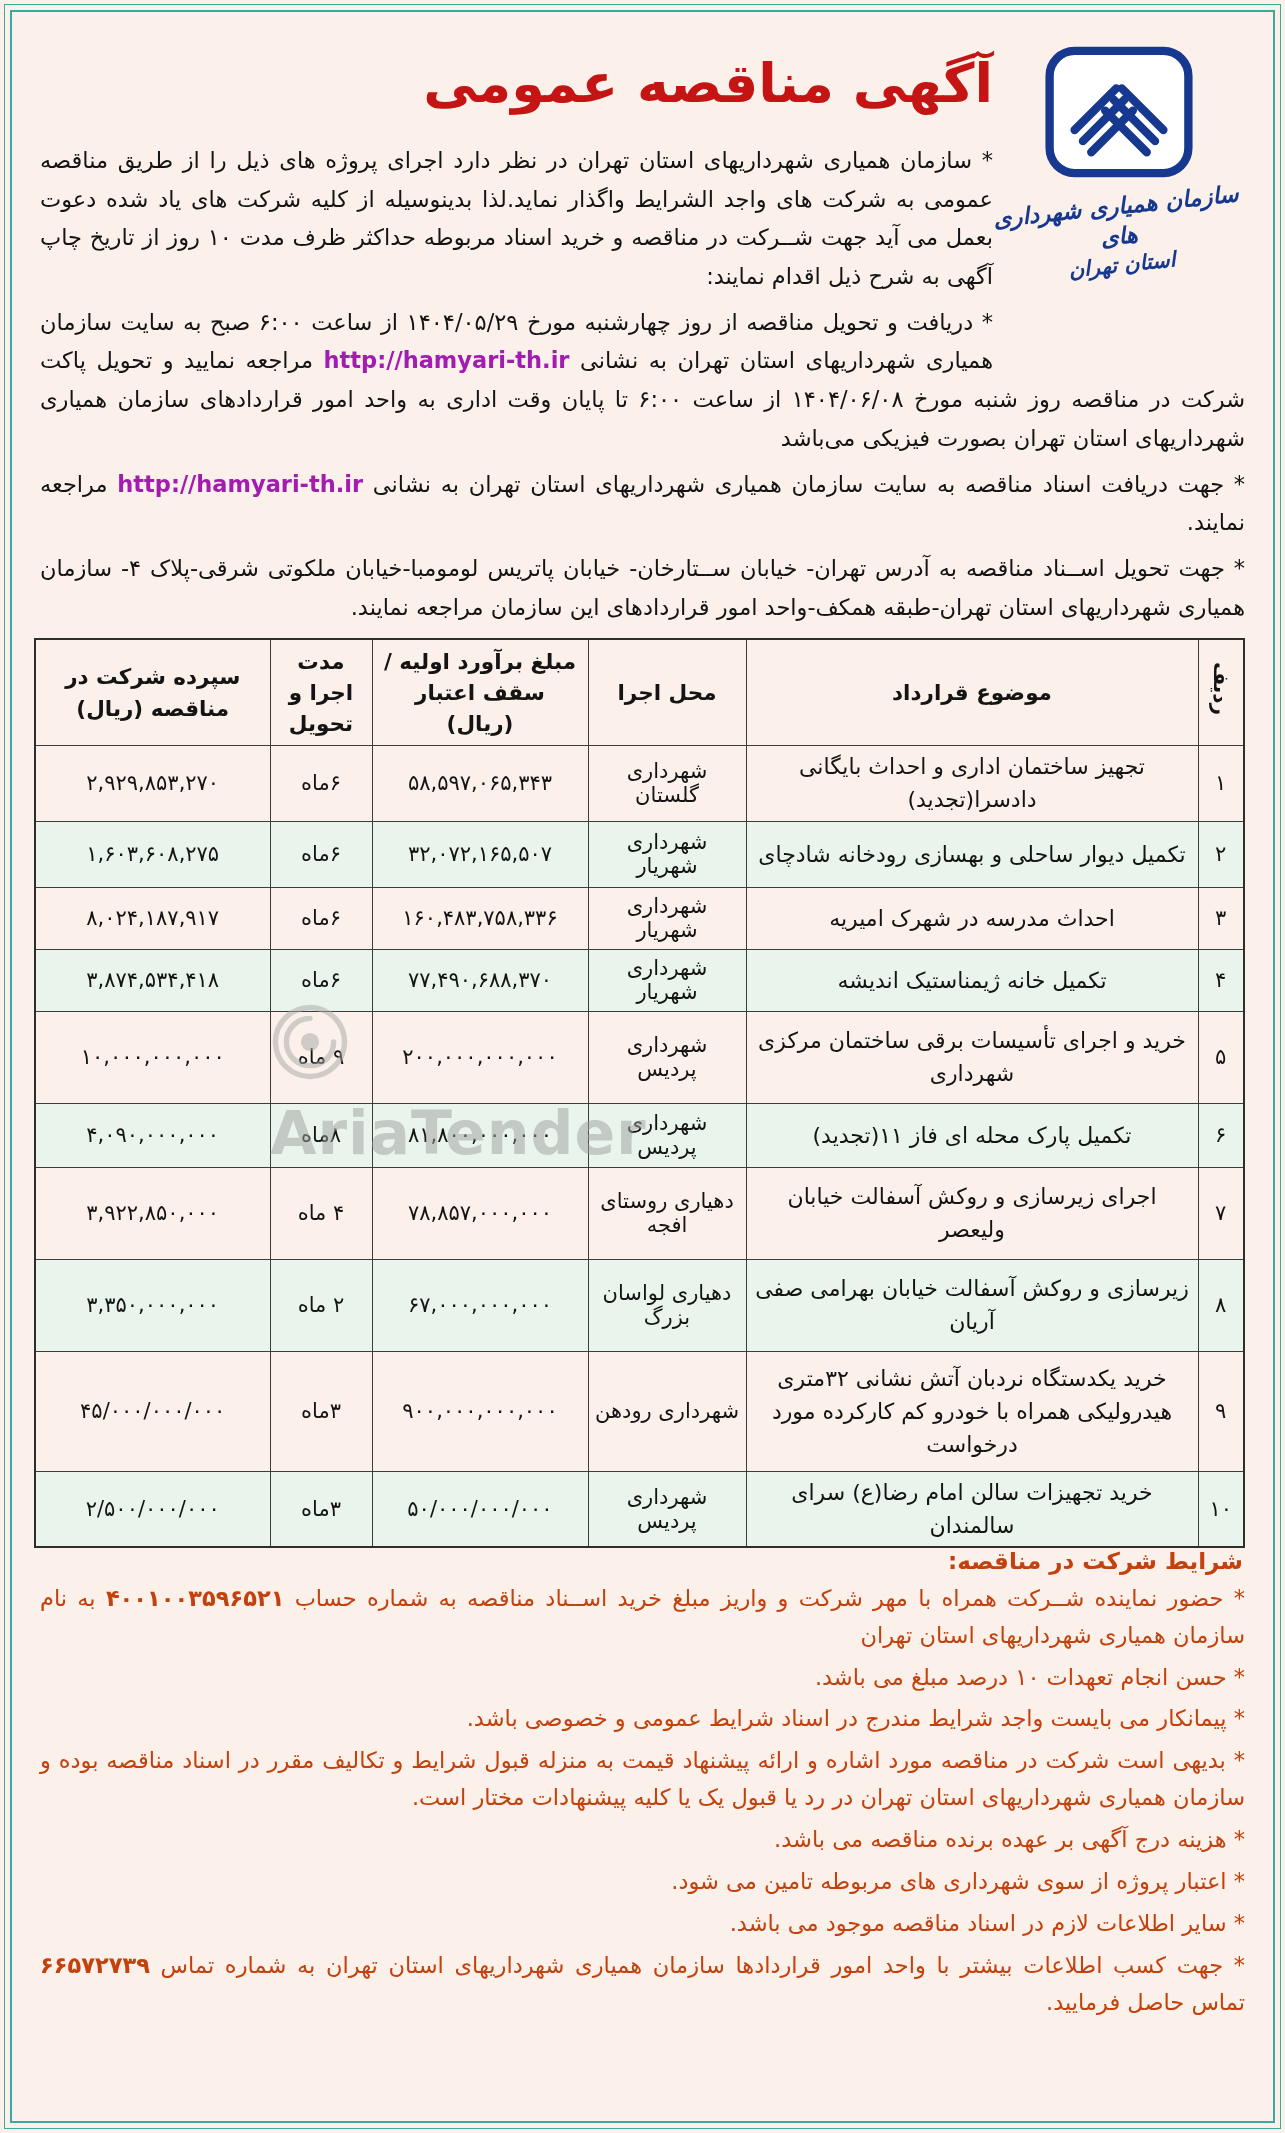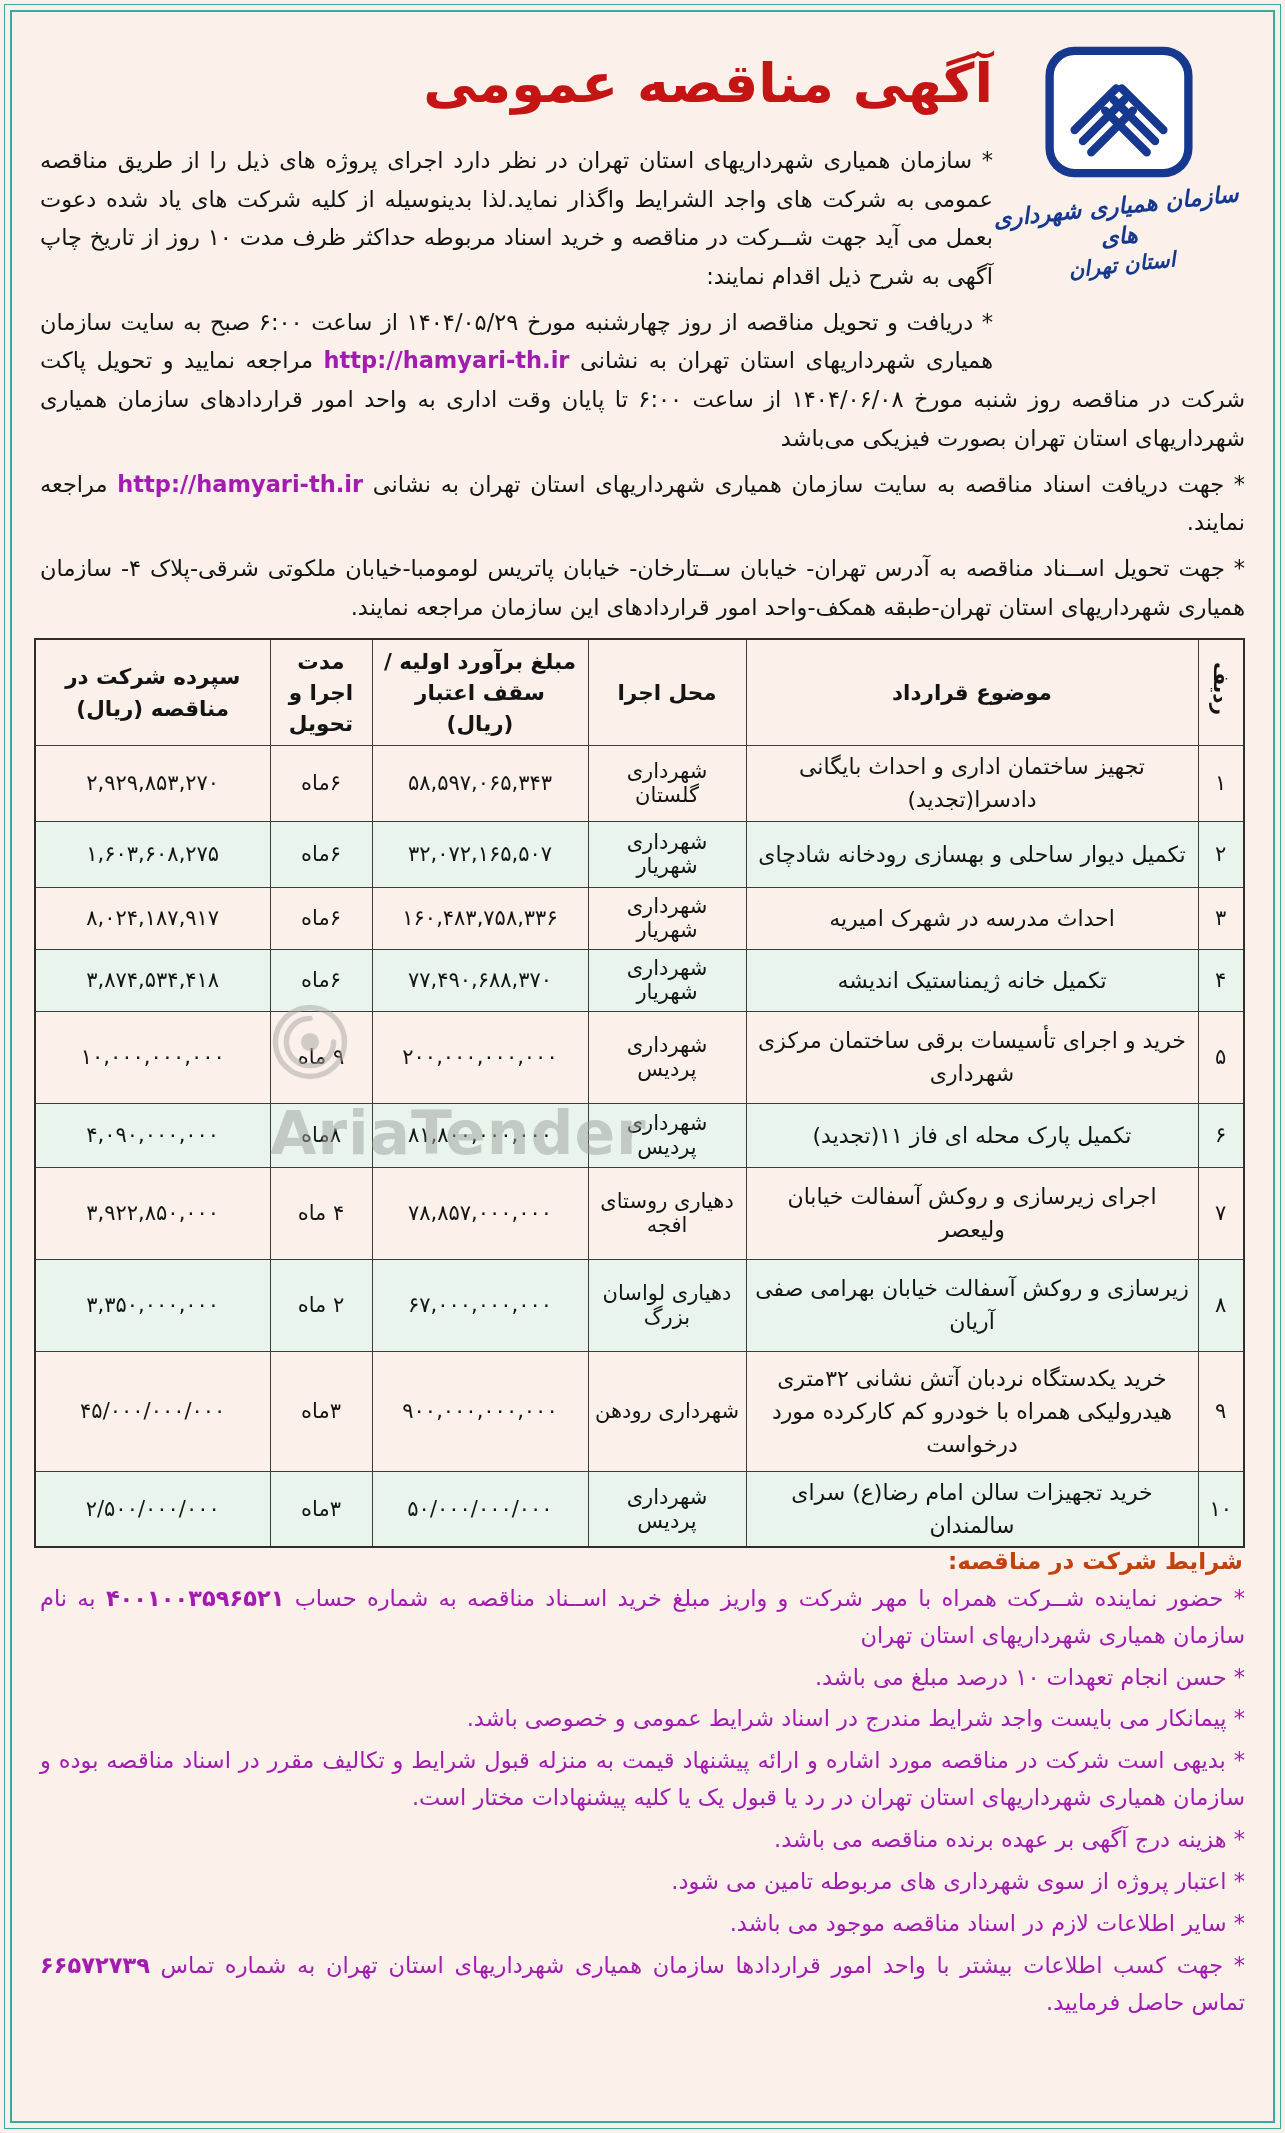--- a/index.html
+++ b/index.html
@@ -21,21 +21,21 @@
   .link { color:#a21caf; font-weight:bold; }
 
   table.tender { width:100%; border-collapse:collapse; table-layout:fixed; margin-top:12px; border:2px solid #2e2e2e; }
   .tender th, .tender td { border:1px solid #3c3c3c; text-align:center; vertical-align:middle; padding:4px 6px; font-size:21px; color:#141414; overflow:hidden; }
   .tender thead th { font-weight:bold; height:106px; font-size:21.5px; line-height:1.45; }
   .tender tbody tr:nth-child(even) { background:#e8f4ec; }
   .tender td.subject { font-size:22px; line-height:1.5; }
   .vtext { writing-mode:vertical-rl; display:inline-block; font-size:20px; }
 
   .cond-heading { font-size:23px; font-weight:bold; color:#c2410c; margin:0 2px 6px 0;text-align:right; }
-  .cond { font-size:22.5px; line-height:1.64; text-align:justify; color:#a21caf; margin-bottom:5px; }
+  .cond { font-size:22.5px; line-height:1.64; text-align:justify; color:#c2410c; margin-bottom:5px; }
   .num-b { font-weight:bold; }
 
   .watermark { position:absolute; top:1002px; left:270px; width:520px; opacity:.5; pointer-events:none; text-align:center; direction:ltr; z-index:5; }
   .wm-row { display:flex; align-items:flex-start; justify-content:center; gap:16px;flex-direction:column; }
   .wm-en { font-size:60px; font-weight:bold; color:#9f9f9f; letter-spacing:1px; }
   .wm-fa { margin-top:16px; font-size:25px; color:#92b1a0; letter-spacing:13px; direction:rtl; }
 </style>
 </head>
 <body>
 

